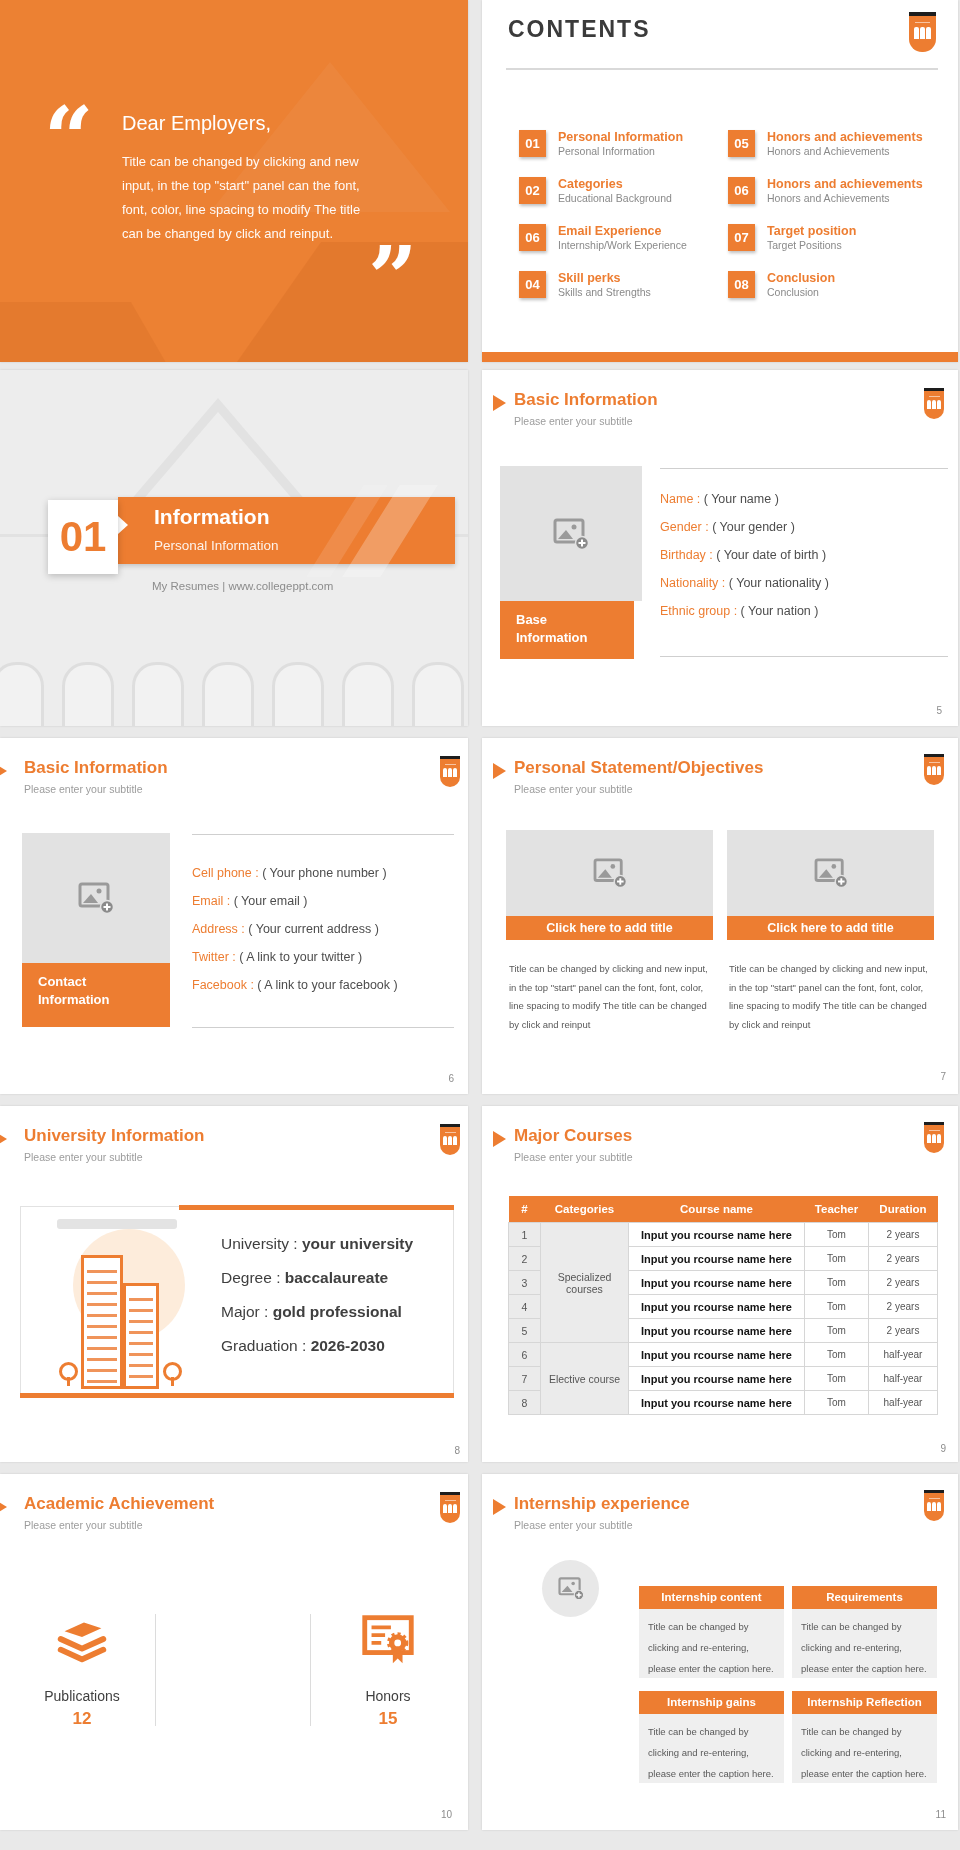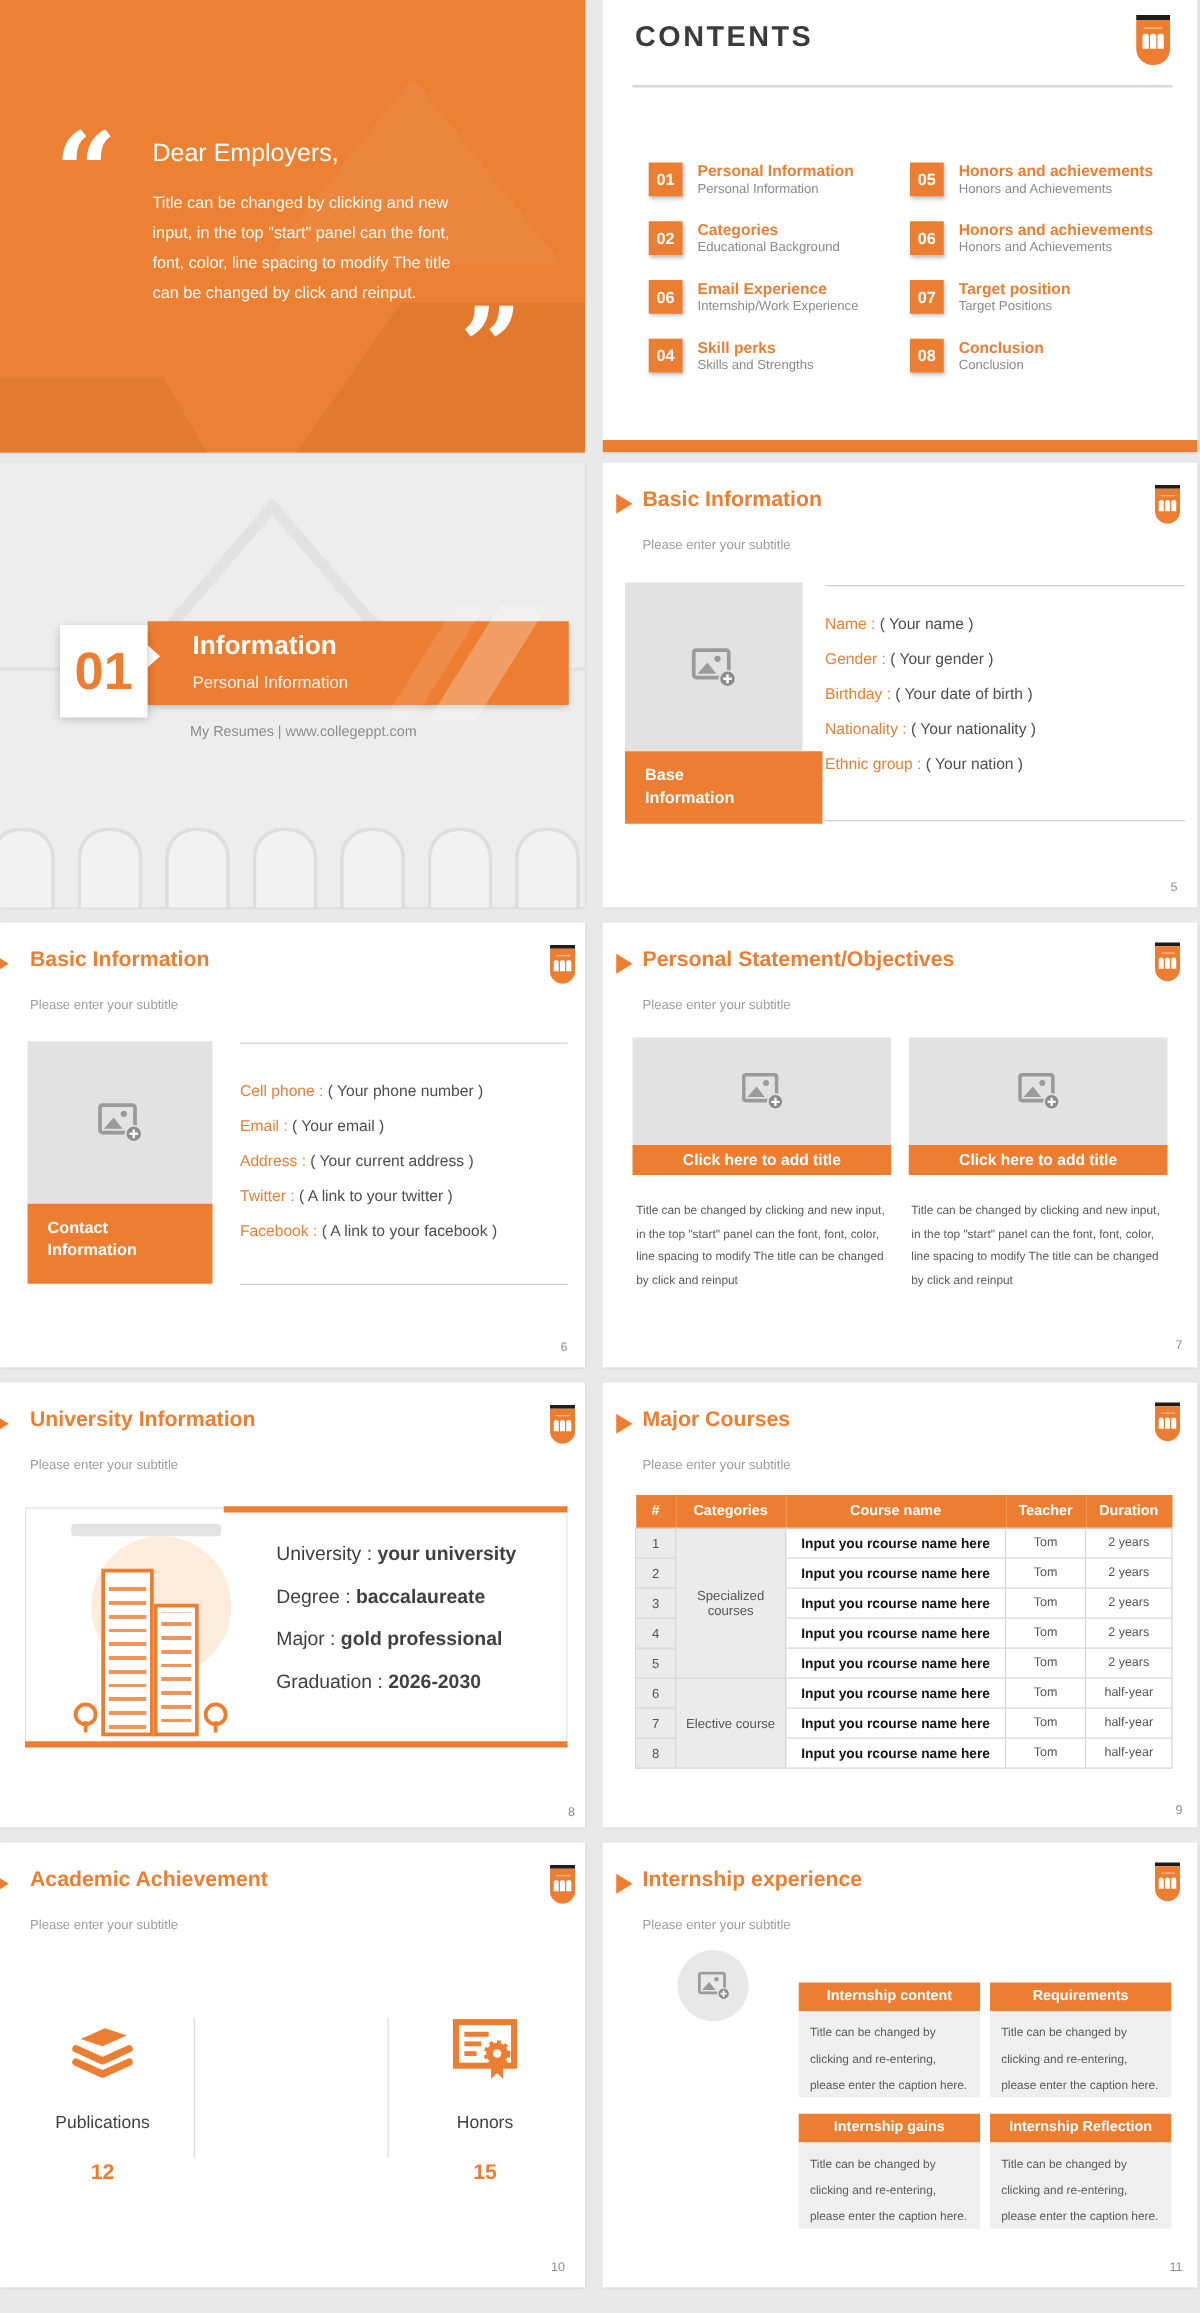--- a/index.html
+++ b/index.html
@@ -19,21 +19,21 @@
 
   
   .sl-head{position:absolute;top:20px}
   .sl-head.L{left:24px}
   .sl-head.R{left:32px}
   .sl-head .arr{position:absolute;top:5px;width:0;height:0;
     border-top:8px solid transparent;border-bottom:8px solid transparent;border-left:13px solid #ED7D31}
   .sl-head.L .arr{left:-30px}
   .sl-head.R .arr{left:-21px}
   .sl-head h2{margin:0;font-size:17px;font-weight:bold;color:#ED7D31;line-height:20px}
-  .sl-head .sub{margin-top:20px;font-size:10.5px;color:#9c9c9c}
+  .sl-head .sub{margin-top:5px;font-size:10.5px;color:#9c9c9c}
 
   
   .shield{position:absolute;width:20px}
   .shield .bar{height:3px;background:#1d1d1d}
   .shield .sbody{height:24px;background:#ED7D31;border-radius:0 0 10px 10px;padding-top:4px}
   .shield .yr{height:1px;background:rgba(255,255,255,.55);width:11px;margin:1px auto 3px}
   .shield .arches{display:flex;justify-content:center;gap:1px}
   .shield .arches i{display:block;width:4px;height:9px;background:#fff;border-radius:2px 2px 0 0}
   .shield.lg{width:27px}
   .shield.lg .bar{height:4px}
@@ -126,21 +126,21 @@
   #s8 table{position:absolute;left:26px;top:90px;border-collapse:collapse;table-layout:fixed;width:429px}
   #s8 th{background:#ED7D31;color:#fff;font-size:11.5px;font-weight:bold;height:26px;padding:0}
   #s8 td{border:1px solid #d6d6d6;height:23px;padding:0;text-align:center}
   #s8 td.numc,#s8 td.catc{background:#ebebeb;color:#555;font-size:10.5px}
   #s8 td.coursec{font-size:11px;font-weight:bold;color:#141414}
   #s8 td.tchc,#s8 td.durc{font-size:10px;color:#555}
 
   
   .ach{position:absolute;top:134px;width:140px;text-align:center}
   .ach .alab{margin-top:14px;font-size:14px;color:#3f3f3f}
-  .ach .aval{margin-top:23px;font-size:17px;font-weight:bold;color:#ED7D31}
+  .ach .aval{margin-top:5px;font-size:17px;font-weight:bold;color:#ED7D31}
   .vsep{position:absolute;top:140px;width:1px;height:112px;background:#dcdcdc}
 
   
   #s10 .comp{position:absolute;left:25px;top:112px;width:125px;height:192px;background:#efefef}
   #s10 .ccircle{position:absolute;left:60px;top:86px;width:57px;height:57px;border-radius:50%;
       background:#e8e8e8;display:flex;align-items:center;justify-content:center;z-index:2}
   #s10 .cname{margin-top:50px;text-align:center;font-size:13px;font-weight:bold;color:#262626}
   #s10 .cbody{margin:9px 13px 0;font-size:9.5px;line-height:17px;color:#595959}
   .blk-h{position:absolute;width:145px;height:23px;background:#ED7D31;color:#fff;font-weight:bold;
       font-size:11.5px;text-align:center;line-height:23px}
@@ -276,21 +276,21 @@
   </div>
   <div class="ph" style="left:18px;top:96px;width:142px;height:135px">
     <svg width="36" height="32" viewBox="0 0 36 32">
       <rect x="2" y="2" width="28" height="22" rx="2" fill="none" stroke="#9a9a9a" stroke-width="3"></rect>
       <circle cx="21" cy="9" r="2.5" fill="#9a9a9a"></circle>
       <path d="M5 21 L13 12 L20 21 Z" fill="#9a9a9a"></path>
       <circle cx="29" cy="25" r="6.5" fill="#8b8b8b" stroke="#e2e2e2" stroke-width="1.5"></circle>
       <path d="M29 21.5 v7 M25.5 25 h7" stroke="#fff" stroke-width="2"></path>
     </svg>
   </div>
-  <div class="obox" style="left:18px;top:231px;width:158px;height:58px">
+  <div class="obox" style="left:18px;top:231px;width:134px;height:58px">
     <div class="pad">
         <div>Base</div>
     <div>Information</div>
       </div>
   </div>
   <div class="fline" style="left:178px;top:98px;width:288px"></div>
   <div class="frow" style="left:178px;top:122px">
     <span class="fl">Name</span><span class="fl sep"> : </span><span class="fv">( Your name )</span></div>
   <div class="frow" style="left:178px;top:150px">
     <span class="fl">Gender</span><span class="fl sep"> : </span><span class="fv">( Your gender )</span></div>

